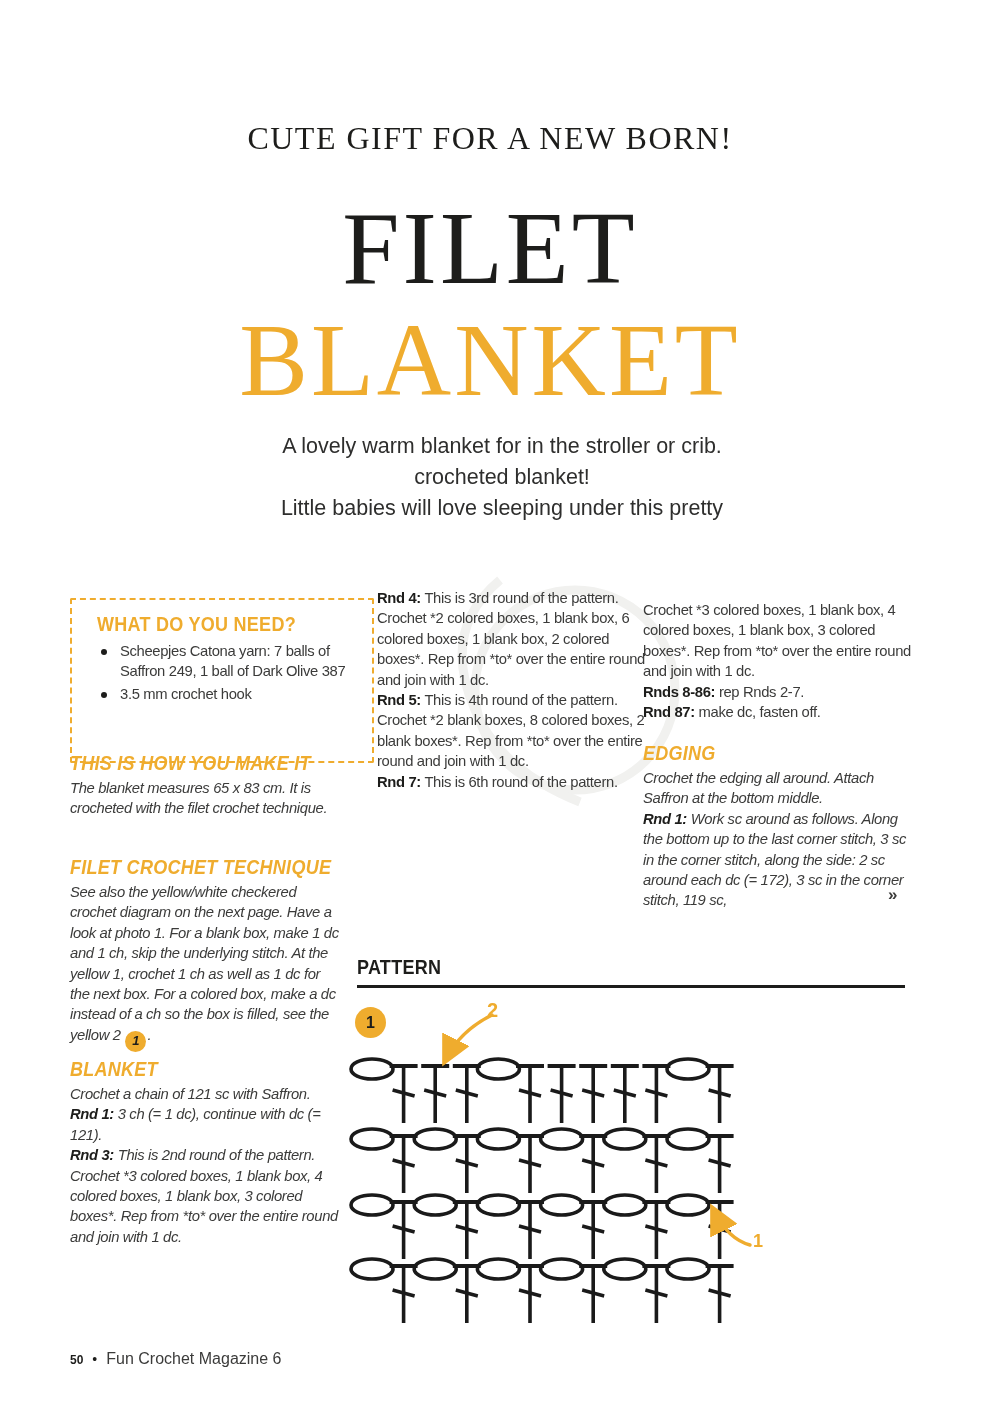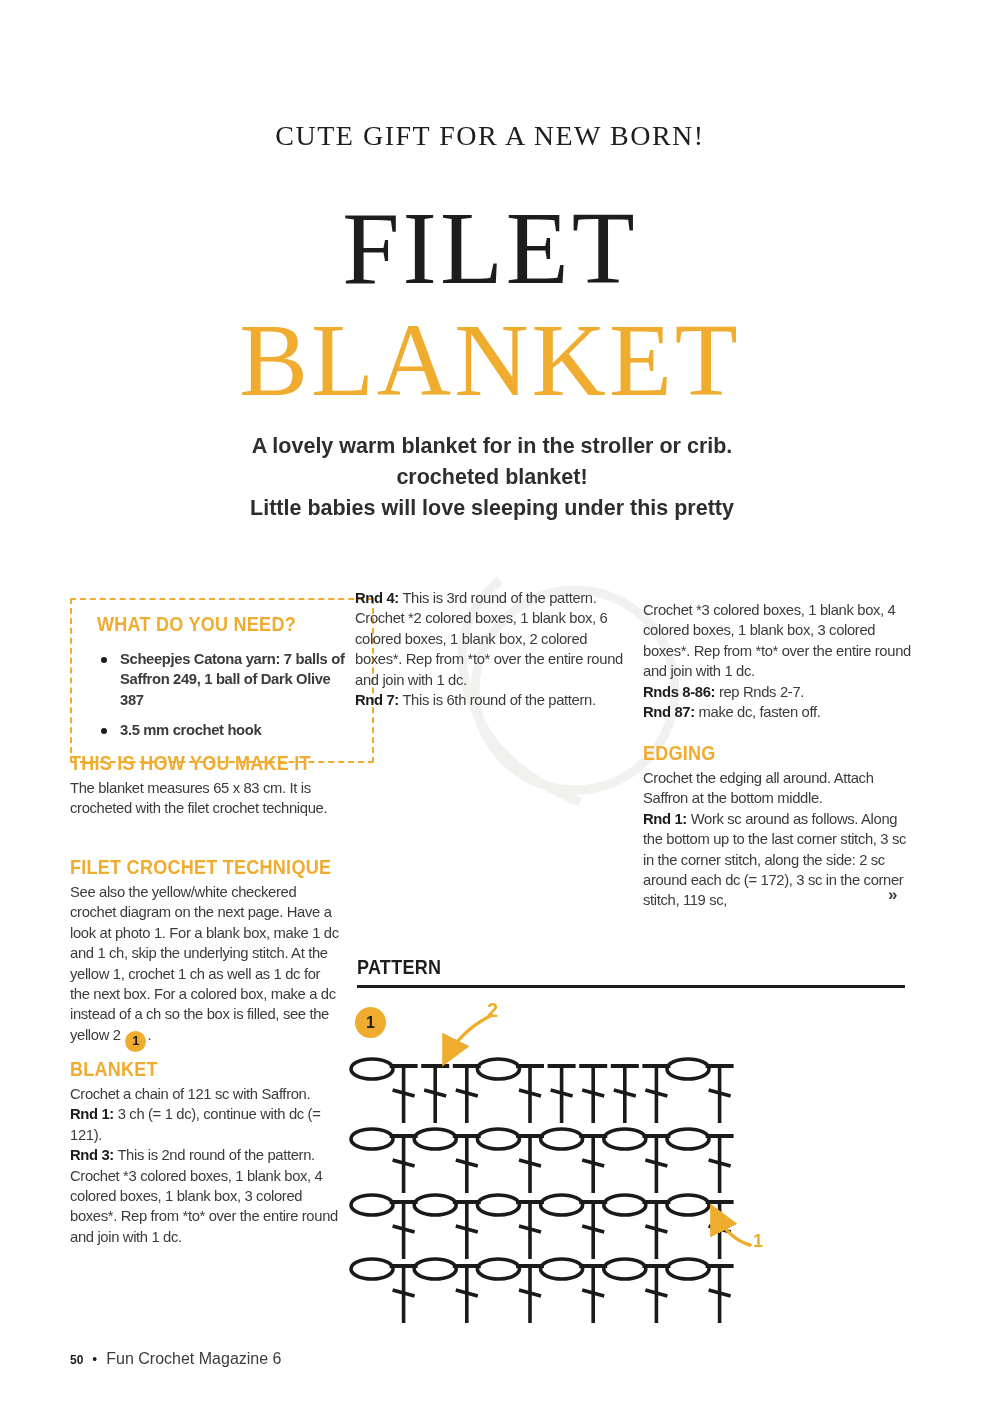--- a/index.html
+++ b/index.html
@@ -10,51 +10,51 @@
   html,body{margin:0;padding:0;}
   body{
     width:999px;height:1412px;position:relative;background:#ffffff;
     font-family:"Liberation Sans",sans-serif;color:var(--body);
     overflow:hidden;
   }
   .abs{position:absolute;}
   
   .kicker{
     left:0;width:980px;top:120px;text-align:center;
-    font-family:"Liberation Serif",serif;font-size:28px;letter-spacing:1.5px;
+    font-family:"Liberation Serif",serif;font-size:32px;letter-spacing:1.5px;
     color:var(--ink);
   }
   .title{
     left:0;width:980px;text-align:center;
     font-family:"Liberation Serif",serif;font-weight:400;color:var(--ink);
     font-size:103px;line-height:112px;letter-spacing:3px;
   }
   .title.warm{top:192px;}
   .title.blanket{top:304px;color:var(--accent);}
   .subtitle{
-    left:2px;width:980px;top:431px;text-align:center;
-    font-size:21.5px;line-height:31px;font-weight:bold;color:#2e2e2d;
+    left:12px;width:980px;top:431px;text-align:center;
+    font-size:21.5px;line-height:31px;font-weight:normal;color:#2e2e2d;
   }
   
   .col{position:absolute;font-size:14.8px;line-height:20.4px;letter-spacing:-0.35px;}
   .body p{margin:0;}
   .body b, b{color:var(--ink);}
   .sec-heading{
     color:var(--accent);font-weight:bold;font-size:20px;line-height:22px;
     display:inline-block;transform:scaleX(.9);transform-origin:left;
     letter-spacing:.3px;margin:0 0 4px 0;white-space:nowrap;
   }
-  .sec{position:absolute;left:0;width:100%;}
+  .sec{position:absolute;left:0;width:100%;font-style:italic;}
   
   .need-box{
     position:absolute;left:0;top:0;width:259px;height:138px;
     border:2px dashed var(--accent);border-radius:2px;
     padding:13px 16px 10px 25px;box-sizing:content-box;
   }
-  .bullet-item{position:relative;padding-left:23px;margin-top:10px;font-weight:bold;}
+  .bullet-item{position:relative;padding-left:23px;margin-top:2px;}
   .bullet-item::before{
     content:"";position:absolute;left:4px;top:8px;width:6px;height:6px;
     border-radius:50%;background:#1d1d1b;
   }
   .inline-badge{
     display:inline-flex;width:21px;height:21px;border-radius:50%;
     background:var(--accent);color:#1d1d1b;font-weight:bold;font-size:13px;
     align-items:center;justify-content:center;vertical-align:-5px;margin:0 1px;
     letter-spacing:0;
   }
@@ -120,23 +120,24 @@
   <div class="sec" style="top:460px;">
     <div class="sec-heading">BLANKET</div>
     <div class="body">
         <p>Crochet a chain of 121 sc with Saffron.</p>
         <p><b>Rnd 1:</b> 3 ch (= 1 dc), continue with dc (= 121).</p>
         <p><b>Rnd 3:</b> This is 2nd round of the pattern. Crochet *3 colored boxes, 1 blank box, 4 colored boxes, 1 blank box, 3 colored boxes*. Rep from *to* over the entire round and join with 1 dc.</p>
       </div>
   </div>
 </div>
 
-<div class="col" style="left:355px;top:588px;width:272px;">
+<div class="col" style="left:377px;top:588px;width:272px;">
   <div class="body">
       <p><b>Rnd 4:</b> This is 3rd round of the pattern. Crochet *2 colored boxes, 1 blank box, 6 colored boxes, 1 blank box, 2 colored boxes*. Rep from *to* over the entire round and join with 1 dc.</p>
+      <p><b>Rnd 5:</b> This is 4th round of the pattern. Crochet *2 blank boxes, 8 colored boxes, 2 blank boxes*. Rep from *to* over the entire round and join with 1 dc.</p>
       <p><b>Rnd 7:</b> This is 6th round of the pattern.</p>
     </div>
 </div>
 
 <div class="col" style="left:643px;top:600px;width:272px;">
   <div class="body">
       <p>Crochet *3 colored boxes, 1 blank box, 4 colored boxes, 1 blank box, 3 colored boxes*. Rep from *to* over the entire round and join with 1 dc.</p>
       <p><b>Rnds 8-86:</b> rep Rnds 2-7.</p>
       <p><b>Rnd 87:</b> make dc, fasten off.</p>
     </div>

